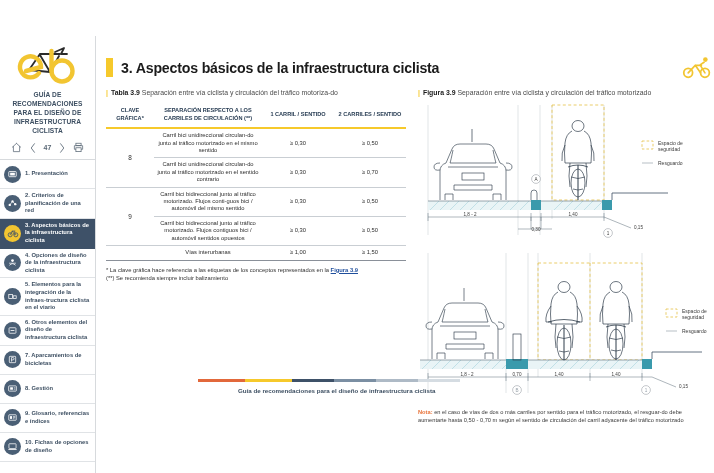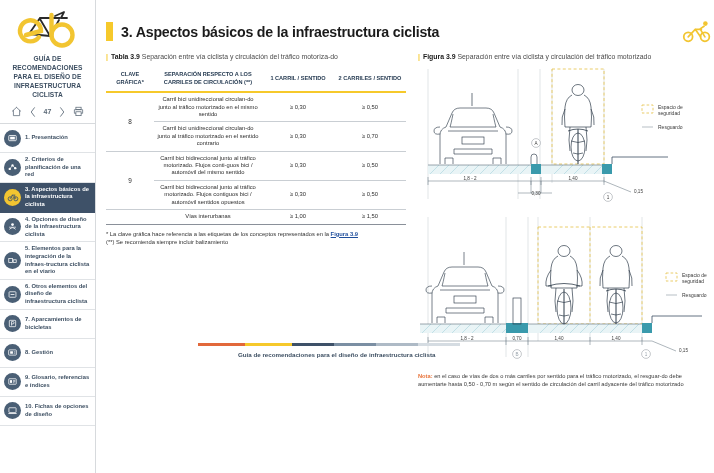--- a/index.html
+++ b/index.html
@@ -2,21 +2,21 @@
 <html><head>
 <meta charset="utf-8">
 <style>
   * { box-sizing: border-box; margin: 0; padding: 0; }
   html, body {
     width: 714px; height: 473px;
     background: #ffffff;
     font-family: "Liberation Sans", sans-serif;
     overflow: hidden;
   }
-  .page { position: relative; width: 714px; height: 375px; background: #fff; display: flex; }
+  .page { position: relative; width: 714px; height: 375px; background: #fff; display: flex; margin-top: 36px; }
 
   
   .sidebar {
     width: 96px; height: 473px;
     background: #ffffff;
     border-right: 1px solid #d7dadd;
     display: flex; flex-direction: column;
     flex: 0 0 96px;
   }
   .logo-wrap { padding: 8px 6px 2px; display:flex; justify-content:center; }

